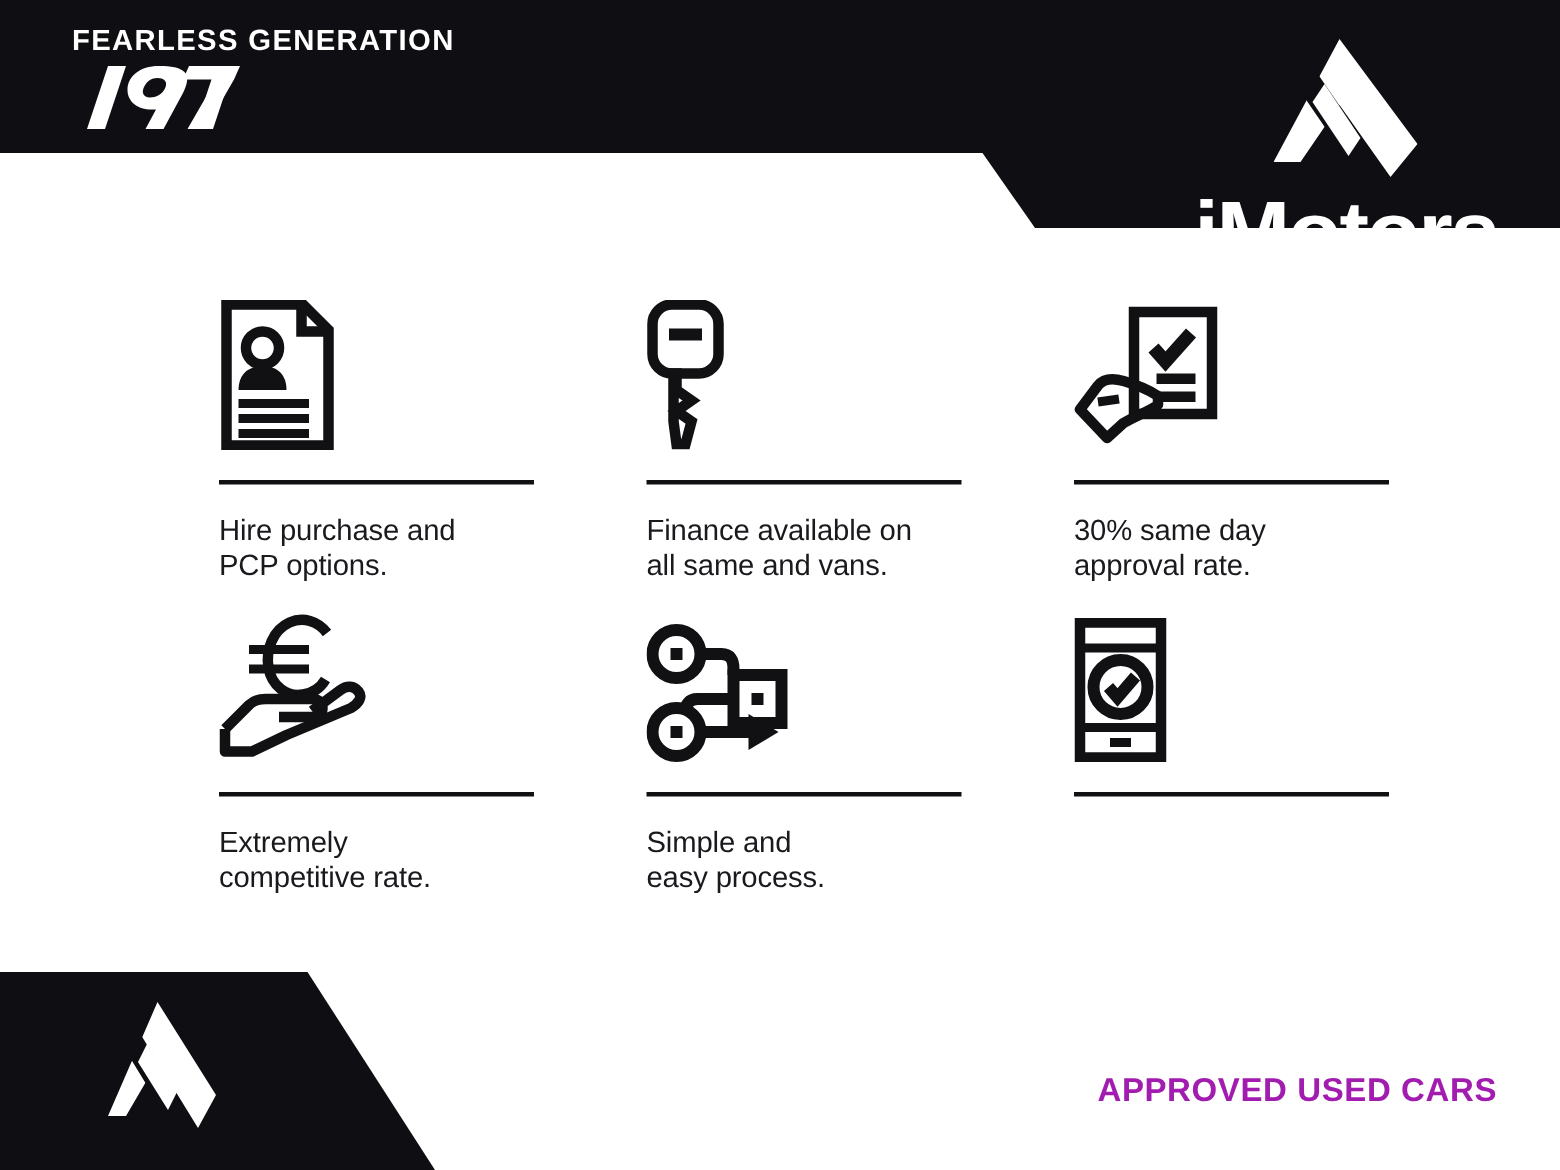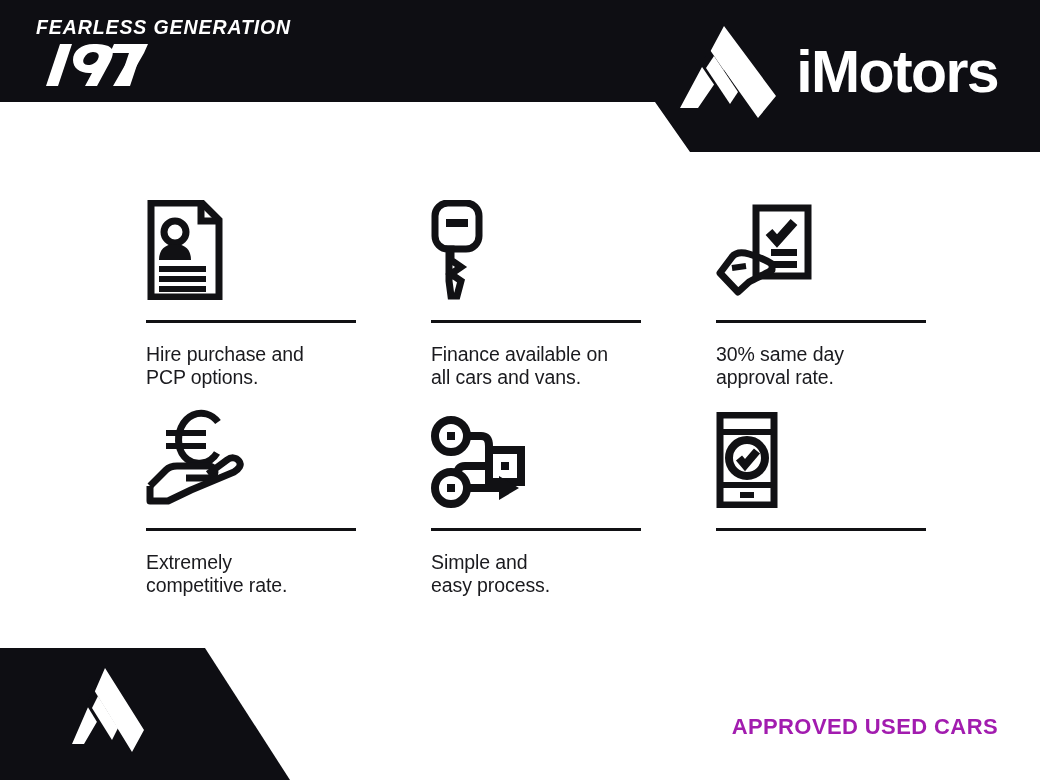--- a/index.html
+++ b/index.html
@@ -19,43 +19,43 @@
   #header {
     position: absolute;
     left: 0; top: 0;
     width: 1040px;
     height: 155px;
     background: #0e0e13;
     clip-path: polygon(0 0, 1040px 0, 1040px 152px, 690px 152px, 655px 102px, 0 102px);
   }
   #header-left {
     position: absolute;
-    left: 36px; top: 18px;
+    left: 48px; top: 18px;
     width: 320px;
-    font-style: italic;
   }
   .fearless-text {
     color: #ffffff;
     font-size: 19.5px;
     font-weight: bold;
     letter-spacing: 0.9px;
     line-height: 1;
     white-space: nowrap;
   }
   .year-logo {
     margin-top: 6px;
     width: 120px;
     height: 42px;
   }
   #header-right {
     position: absolute;
     right: 42px; top: 26px;
     display: flex;
     align-items: center;
-    gap: 20px;
+    gap: 8px;
+    flex-direction: column;
   }
   .imotors-mark { width: 96px; height: 92px; display:block; }
   .imotors-word {
     color: #ffffff;
     font-size: 59px;
     font-weight: bold;
     letter-spacing: -1.6px;
     line-height: 1;
     white-space: nowrap;
   }
@@ -166,21 +166,21 @@
   <div class="feature">
     <div class="feature-icon">
       <svg width="52" height="100" viewBox="0 0 52 100">
         <rect x="4" y="3" width="44" height="46" rx="13" fill="none" stroke="#111114" stroke-width="7"></rect>
         <rect x="15" y="19" width="22" height="8" fill="#111114"></rect>
         <path d="M20 49 V60 L30 67 L20 74 L30 81 L26 96 L20 96 L18 81 L18 49 Z" fill="none" stroke="#111114" stroke-width="7" stroke-linejoin="miter"></path>
       </svg>
     </div>
     <div class="feature-rule"></div>
     <div class="feature-text">Finance available on
-all cars and vans.</div>
+all same and vans.</div>
   </div>
 
   <div class="feature">
     <div class="feature-icon">
       <svg width="96" height="96" viewBox="0 0 96 96">
         <rect x="40" y="4" width="52" height="68" fill="none" stroke="#111114" stroke-width="7"></rect>
         <path d="M53 28 L61 37 L78 18" fill="none" stroke="#111114" stroke-width="9" stroke-linecap="butt" stroke-linejoin="miter"></path>
         <rect x="55" y="45" width="26" height="7" fill="#111114"></rect>
         <rect x="55" y="57" width="26" height="7" fill="#111114"></rect>
         <path d="M56 60 C50 56 40 52 33 50 C26 48 20 48 16 53 L4 69 L22 88 L33 78 C40 74 50 70 56 66 Z" fill="none" stroke="#111114" stroke-width="7" stroke-linejoin="round"></path>

